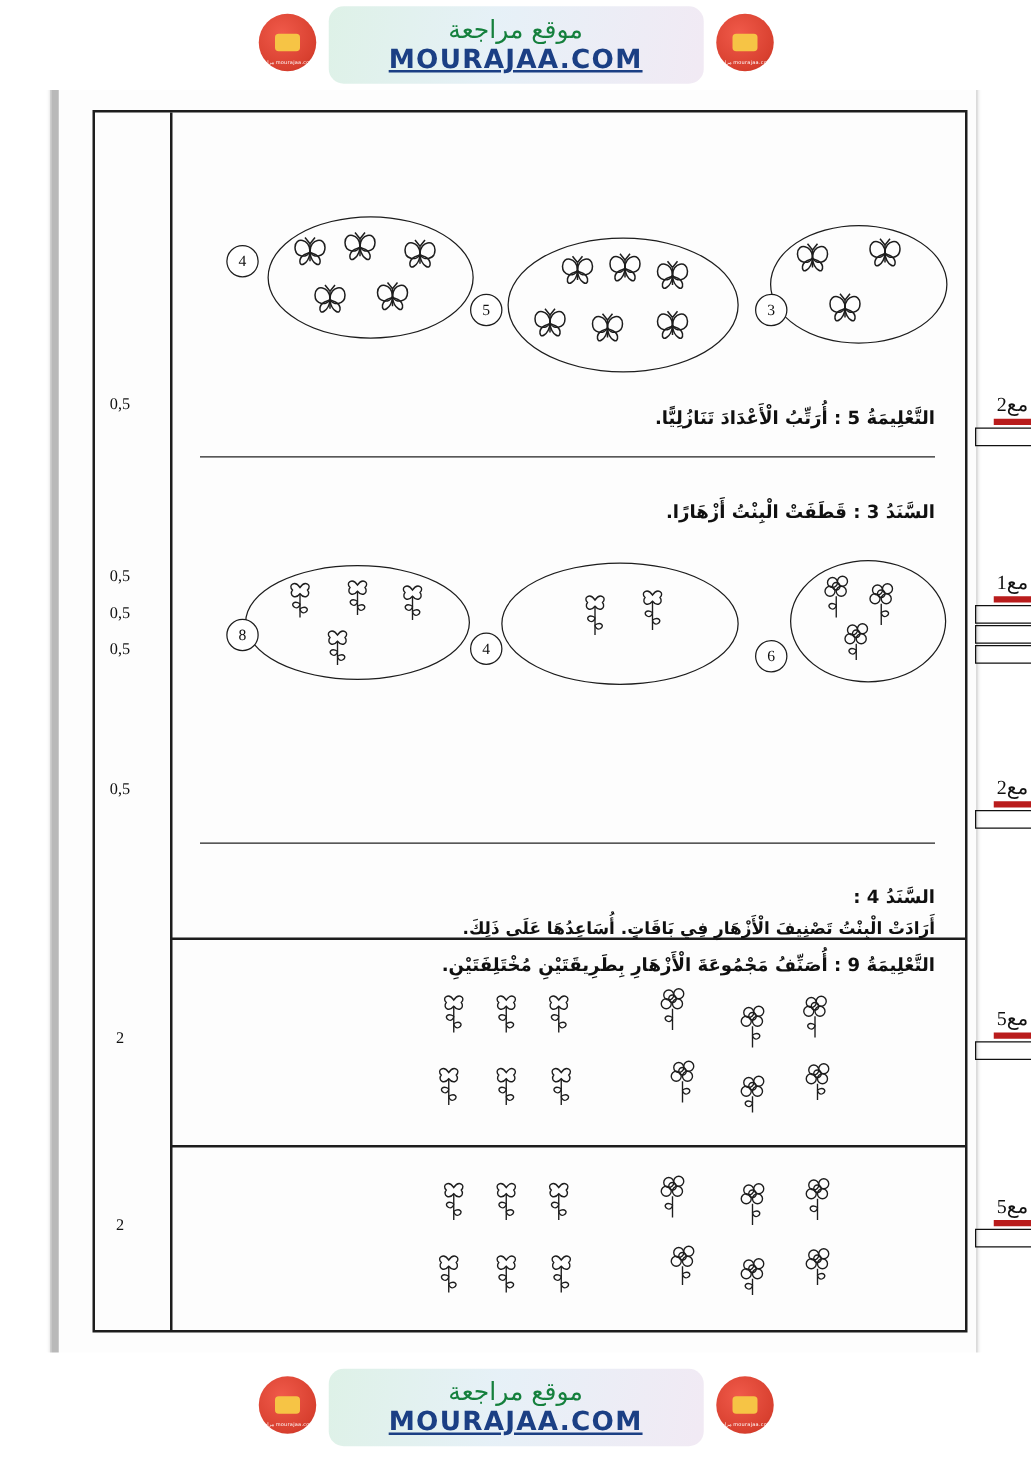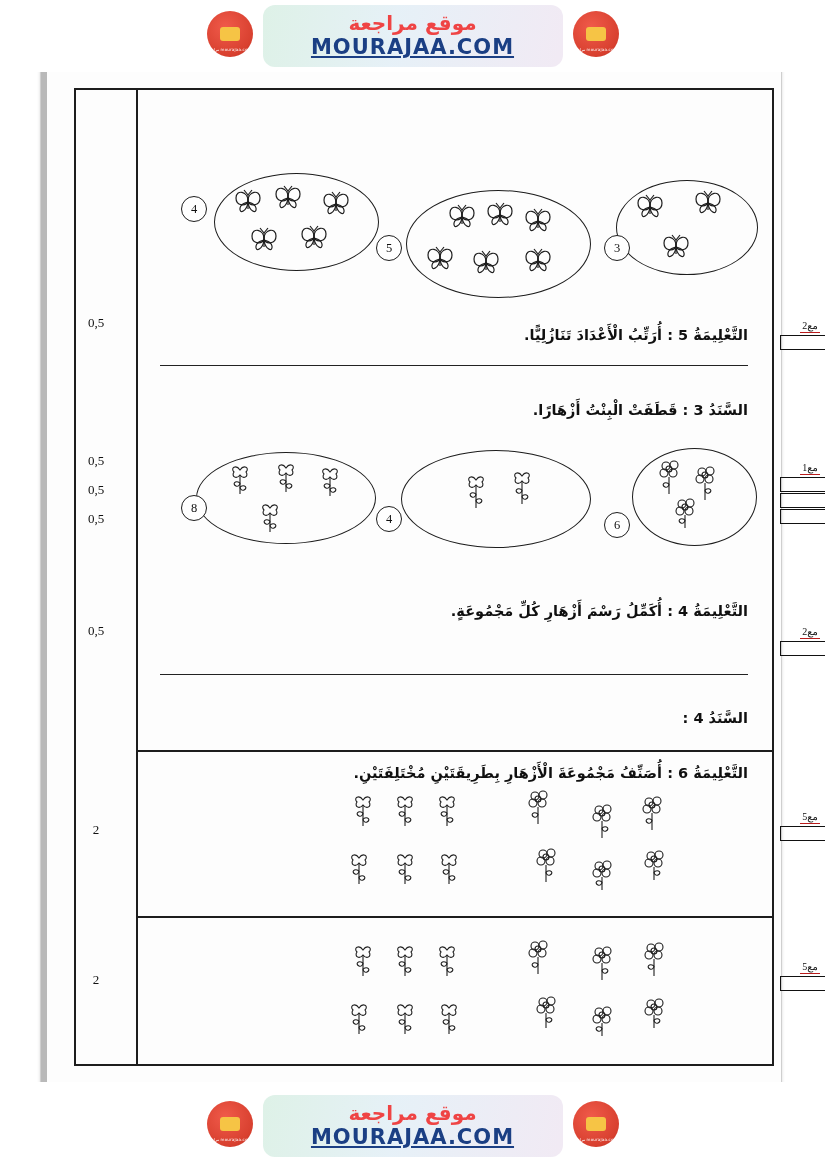--- a/index.html
+++ b/index.html
@@ -44,22 +44,22 @@
     opacity: .85;
   }
   .wm-text {
     position: relative;
     text-align: center;
     line-height: 1.12;
     z-index: 2;
   }
   .wm-text .l1 {
     font-size: 20px;
-    color: #ef4444;
-    font-weight: bold;
+    color: #15803d;
+    font-weight: normal;
     direction: rtl;
     letter-spacing: .5px;
   }
   .wm-text .l2 {
     font-size: 21px;
     color: #1b3f84;
     font-weight: bold;
     text-decoration: underline;
     letter-spacing: 1px;
     margin-top: 2px;
@@ -136,24 +136,24 @@
   }
 
   
   .comp {
     position: absolute;
     right: -60px;
     width: 56px;
     text-align: center;
   }
   .comp .lab {
-    font-size: 10px;
+    font-size: 16px;
     color: #111;
     direction: rtl;
-    border-bottom: 1px solid #b91c1c;
+    border-bottom: 5px solid #b91c1c;
     display: inline-block;
     padding: 0 2px 1px 2px;
     line-height: 1.1;
     font-family: "Liberation Serif", serif;
     margin-left: 12px;
   }
   .comp .bx {
     margin-top: 2px;
     width: 48px; height: 15px;
     border: 1px solid #111;
@@ -490,26 +490,26 @@
             <circle cx="16" cy="5" r="4"></circle>
           <circle cx="6" cy="13" r="4"></circle>
             <circle cx="15" cy="13" r="4"></circle>
           <circle cx="11" cy="9" r="3"></circle>
           <path d="M11 17 L11 30"></path>
           <path d="M11 22 C6 19,3 23,7 25 C9 26,11 24,11 22"></path>
         </g>
       </g>
     </svg>
 
-    <div class="ar" style="right:24px; top:513px;">التَّعْلِيمَةُ 4 : أُكَمِّلُ رَسْمَ أَزْهَارِ كُلِّ مَجْمُوعَةٍ.</div>
     <div class="dashrule" style="left:84px; right:24px; top:584px;"></div>
 
     <div class="ar" style="right:24px; top:620px;">السَّنَدُ 4 :</div>
-
-    <div class="ar" style="right:24px; top:675px;">التَّعْلِيمَةُ 6 : أُصَنِّفُ مَجْمُوعَةَ الْأَزْهَارِ بِطَرِيقَتَيْنِ مُخْتَلِفَتَيْنِ.</div>
+    <div class="ar small" style="right:24px; top:645px;">أَرَادَتْ الْبِنْتُ تَصْنِيفَ الْأَزْهَارِ فِي بَاقَاتٍ. أُسَاعِدُهَا عَلَى ذَلِكَ.</div>
+
+    <div class="ar" style="right:24px; top:675px;">التَّعْلِيمَةُ 9 : أُصَنِّفُ مَجْمُوعَةَ الْأَزْهَارِ بِطَرِيقَتَيْنِ مُخْتَلِفَتَيْنِ.</div>
 
     <svg class="ico" style="left:215px; top:700px;" width="400" height="120" viewBox="0 0 400 120">
       <g fill="none" stroke="#1d1d1d" stroke-width="1.1">
 
         <g transform="translate(62,4)">
           <path d="M10 6 C6 0,0 4,4 8 C1 12,6 16,10 11 C14 16,19 12,16 8 C20 4,14 0,10 6 Z"></path>
           <path d="M10 11 L10 32"></path>
             <path d="M10 19 C5 16,2 20,6 22 C8 23,10 21,10 19"></path>
           <path d="M10 25 C15 22,18 26,14 28 C12 29,10 27,10 25"></path>
         </g>

